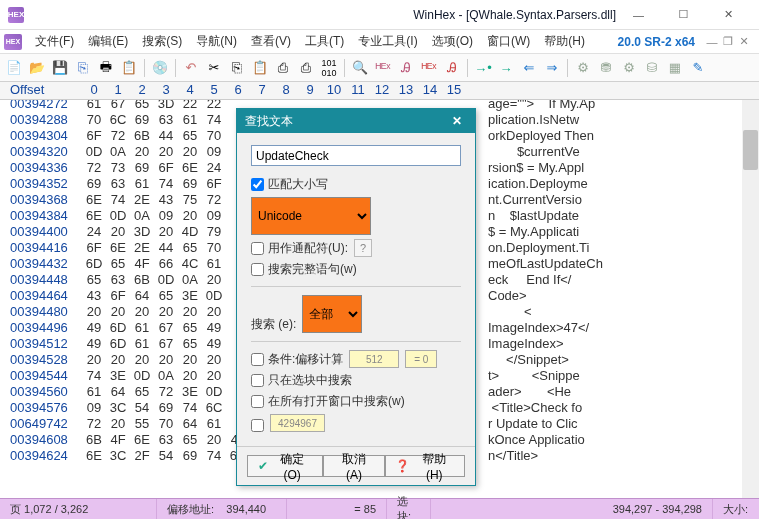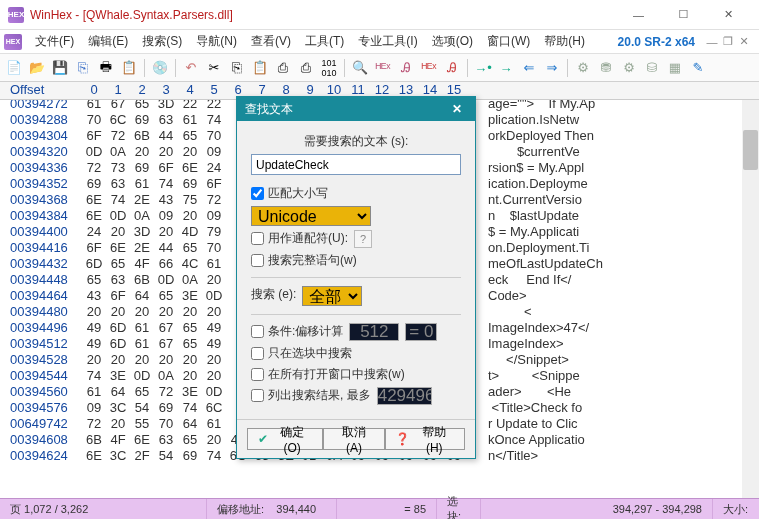--- a/index.html
+++ b/index.html
@@ -1,19 +1,19 @@
 <!DOCTYPE html>
 <html><head>
 <meta charset="utf-8">
 <style>
 * { margin: 0; padding: 0; box-sizing: border-box; font-family: "Microsoft YaHei", "Segoe UI", Tahoma, sans-serif; }
 body { width: 759px; height: 519px; overflow: hidden; background: #fff; font-size: 12px; }
 .titlebar { height: 30px; background: #fff; border-bottom: 1px solid #e0e0e0; display: flex; align-items: center; padding: 0 8px; }
 .titlebar-icon { width: 16px; height: 16px; background: linear-gradient(45deg, #b57edc, #8e5cbf); border-radius: 2px; margin-right: 6px; font-size: 8px; color: #fff; display: flex; align-items: center; justify-content: center; font-weight: bold; }
-.titlebar-text { flex: 1; color: #b91c1c; font-size: 12px; }
+.titlebar-text { flex: 1; color: #0f172a; font-size: 12px; text-align: right; }
 .win-ctrls { display: flex; gap: 0; }
 .win-btn { width: 45px; height: 28px; display: flex; align-items: center; justify-content: center; color: #555; cursor: pointer; font-size: 11px; }
 .menubar { height: 24px; display: flex; align-items: center; padding: 0 4px; border-bottom: 1px solid #e0e0e0; font-size: 12px; }
 .menu-icon { width: 18px; height: 16px; background: linear-gradient(45deg, #b57edc, #8e5cbf); border-radius: 2px; margin-right: 6px; font-size: 7px; color: #fff; display: flex; align-items: center; justify-content: center; font-weight: bold; }
 .menu-item { padding: 3px 7px; cursor: pointer; color: #333; }
 .menu-version { margin-left: auto; color: #1a6fc7; padding: 0 6px; font-weight: bold; }
 .menu-tail { display: flex; gap: 2px; padding: 0 4px; }
 .menu-tail span { width: 14px; height: 14px; display: inline-flex; align-items: center; justify-content: center; cursor: pointer; color: #888; font-size: 11px; }
 .toolbar { height: 28px; display: flex; align-items: center; padding: 2px 4px; border-bottom: 1px solid #d0d0d0; gap: 3px; background: #fafafa; }
 .tb-btn { width: 20px; height: 20px; display: inline-flex; align-items: center; justify-content: center; font-size: 13px; cursor: pointer; border-radius: 2px; }
@@ -29,32 +29,32 @@
 .offsets div { height: 16px; }
 .hexcol { width: 394px; color: #333; }
 .hexcol .row { display: flex; height: 16px; }
 .hexcol .row span { width: 24px; text-align: center; }
 .ascii { flex: 1; padding-left: 12px; color: #333; white-space: pre; padding-right: 18px; }
 .ascii .row { height: 16px; }
 .scrollbar { position: absolute; right: 0; top: 18px; bottom: 0; width: 17px; background: #f0f0f0; }
 .scrollbar .thumb { width: 15px; height: 40px; background: #c2c2c2; margin: 30px 1px; border-radius: 2px; }
 .statusbar { height: 21px; background: #e7c2f0; display: flex; align-items: center; font-size: 11px; color: #333; border-top: 1px solid #c090cc; }
 .statusbar .sb-cell { padding: 0 10px; border-right: 1px solid #d4a8de; height: 100%; display: flex; align-items: center; }
-.dialog { position: absolute; top: 96px; left: 236px; width: 240px; background: #f0f0f0; border: 1px solid #188a9a; box-shadow: 2px 2px 6px rgba(0,0,0,0.25); z-index: 50; }
+.dialog { position: absolute; top: 108px; left: 236px; width: 240px; background: #f0f0f0; border: 1px solid #188a9a; box-shadow: 2px 2px 6px rgba(0,0,0,0.25); z-index: 50; }
 .dlg-title { height: 24px; background: #188a9a; color: #fff; display: flex; align-items: center; padding: 0 8px; font-size: 12px; }
 .dlg-title .dlg-close { margin-left: auto; width: 20px; text-align: center; cursor: pointer; font-weight: bold; }
 .dlg-body { padding: 12px 14px 10px; font-size: 12px; color: #333; }
 .dlg-label { text-align: center; margin-bottom: 4px; }
 .dlg-input { width: 100%; height: 21px; border: 1px solid #7a9abf; padding: 2px 4px; background: #fff; font-size: 12px; margin-bottom: 10px; }
-.dlg-row { display: flex; align-items: flex-start; margin-bottom: 4px; gap: 6px; }
+.dlg-row { display: flex; align-items: flex-end; margin-bottom: 4px; gap: 6px; }
 .dlg-row label { display: flex; align-items: center; gap: 4px; }
 .dlg-row input[type=checkbox] { width: 13px; height: 13px; }
-.dlg-select { height: 20px; border: 1px solid #888; background: #eab308; font-size: 16px; padding: 0 2px; }
+.dlg-select { height: 38px; border: 1px solid #888; background: #f97316; font-size: 12px; padding: 0 2px; }
 .dlg-section { margin-top: 8px; border-top: 1px solid #ccc; padding-top: 8px; }
-.dlg-num { width: 50px; height: 18px; border: 1px solid #aaa; text-align: center; color: #888; font-size: 17px; background: #0f172a; }
+.dlg-num { width: 50px; height: 18px; border: 1px solid #aaa; text-align: center; color: #888; font-size: 10px; background: #fef9c3; }
 .dlg-btns { display: flex; justify-content: space-between; padding: 8px 10px; border-top: 1px solid #ccc; }
 .dlg-btn { height: 22px; padding: 0 10px; border: 1px solid #999; background: #f5f5f5; font-size: 12px; cursor: pointer; display: inline-flex; align-items: center; gap: 4px; }
 .qmark { width: 18px; height: 18px; border: 1px solid #bbb; background: #f5f5f5; display: inline-flex; align-items: center; justify-content: center; color: #888; font-size: 11px; }
 </style>
 </head>
 <body>
 
 <div class="titlebar">
   <div class="titlebar-icon">HEX</div>
   <div class="titlebar-text">WinHex - [QWhale.Syntax.Parsers.dll]</div>
@@ -578,37 +578,36 @@
         </div>
       </div>
     <div class="ascii" id="asciibody"><div class="row">age=""&gt;    If My.Ap</div><div class="row">plication.IsNetw</div><div class="row">orkDeployed Then</div><div class="row">        $currentVe</div><div class="row">rsion$ = My.Appl</div><div class="row">ication.Deployme</div><div class="row">nt.CurrentVersio</div><div class="row">n    $lastUpdate</div><div class="row">$ = My.Applicati</div><div class="row">on.Deployment.Ti</div><div class="row">meOfLastUpdateCh</div><div class="row">eck     End If&lt;/</div><div class="row">Code&gt;</div><div class="row">          &lt;</div><div class="row">ImageIndex&gt;47&lt;/</div><div class="row">ImageIndex&gt;</div><div class="row">     &lt;/Snippet&gt;</div><div class="row">t&gt;         &lt;Snippe</div><div class="row">ader&gt;       &lt;He</div><div class="row"> &lt;Title&gt;Check fo</div><div class="row">r Update to Clic</div><div class="row">kOnce Applicatio</div><div class="row">n&lt;/Title&gt;</div></div>
   </div>
   <div class="scrollbar">
       <div class="thumb"></div>
     </div>
 </div>
 
 <div class="statusbar">
-  <div class="sb-cell" style="width:207px">页 1,072 / 3,262</div>
+  <div class="sb-cell" style="width:157px">页 1,072 / 3,262</div>
   <div class="sb-cell" style="width:130px">
     <span>偏移地址:</span>&nbsp;&nbsp;&nbsp;&nbsp;<span>394,440</span>
   </div>
   <div class="sb-cell" style="width:100px;justify-content:flex-end">= 85</div>
   <div class="sb-cell" style="width:44px">选块:</div>
   <div class="sb-cell" style="flex:1;justify-content:flex-end">394,297 - 394,298</div>
   <div class="sb-cell" style="width:46px;border-right:none">大小:</div>
 </div>
 
 <div class="dialog">
   <div class="dlg-title">
     <span>查找文本</span>
     <span class="dlg-close">✕</span>
   </div>
   <div class="dlg-body">
-    <div class="dlg-label">需要搜索的文本 (s):</div>
     <input class="dlg-input" value="UpdateCheck" style="">
     <div class="dlg-row">
       <label>
         <input type="checkbox" checked="" style="">
         <span>匹配大小写</span>
       </label>
     </div>
     <div class="dlg-row">
       <select class="dlg-select" style="width:120px">
         <option>Unicode</option>
@@ -652,21 +651,20 @@
       </div>
       <div class="dlg-row">
         <label>
           <input type="checkbox" style="">
           <span>在所有打开窗口中搜索(w)</span>
         </label>
       </div>
       <div class="dlg-row">
         <label>
           <input type="checkbox" style="">
-          <span>列出搜索结果, 最多</span>
         </label>
         <input class="dlg-num" style="width: 55px;" value="4294967">
       </div>
     </div>
   </div>
   <div class="dlg-btns">
     <button class="dlg-btn">
         <span style="color:#2a8">✔</span>
         <span>确定(O)</span>
       </button>

